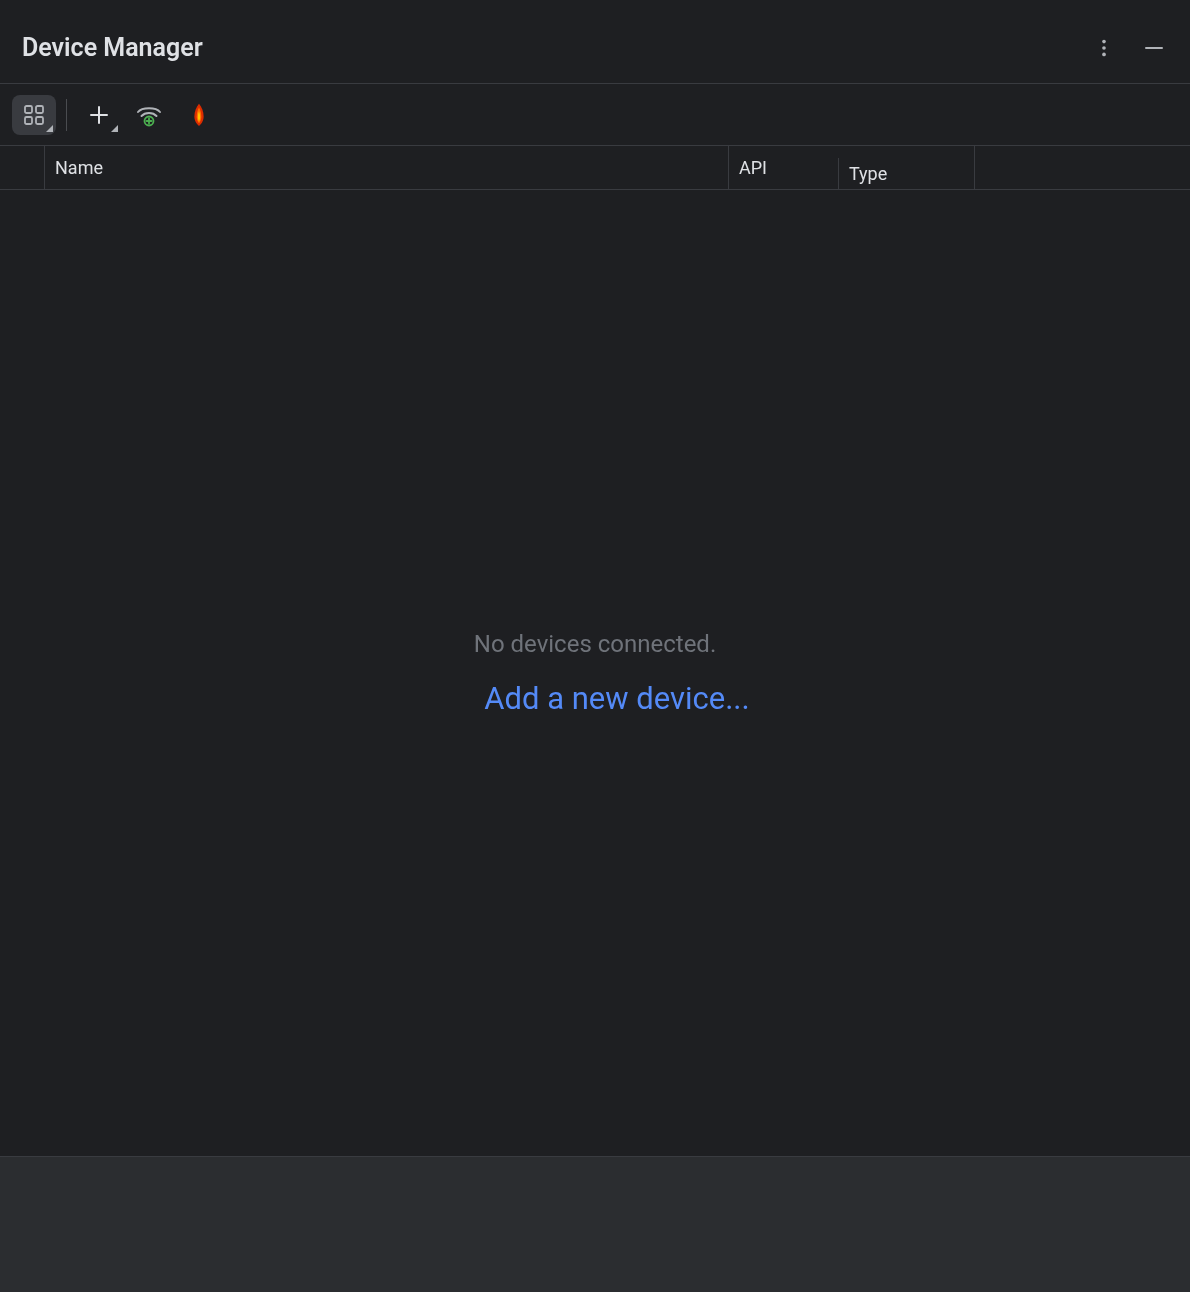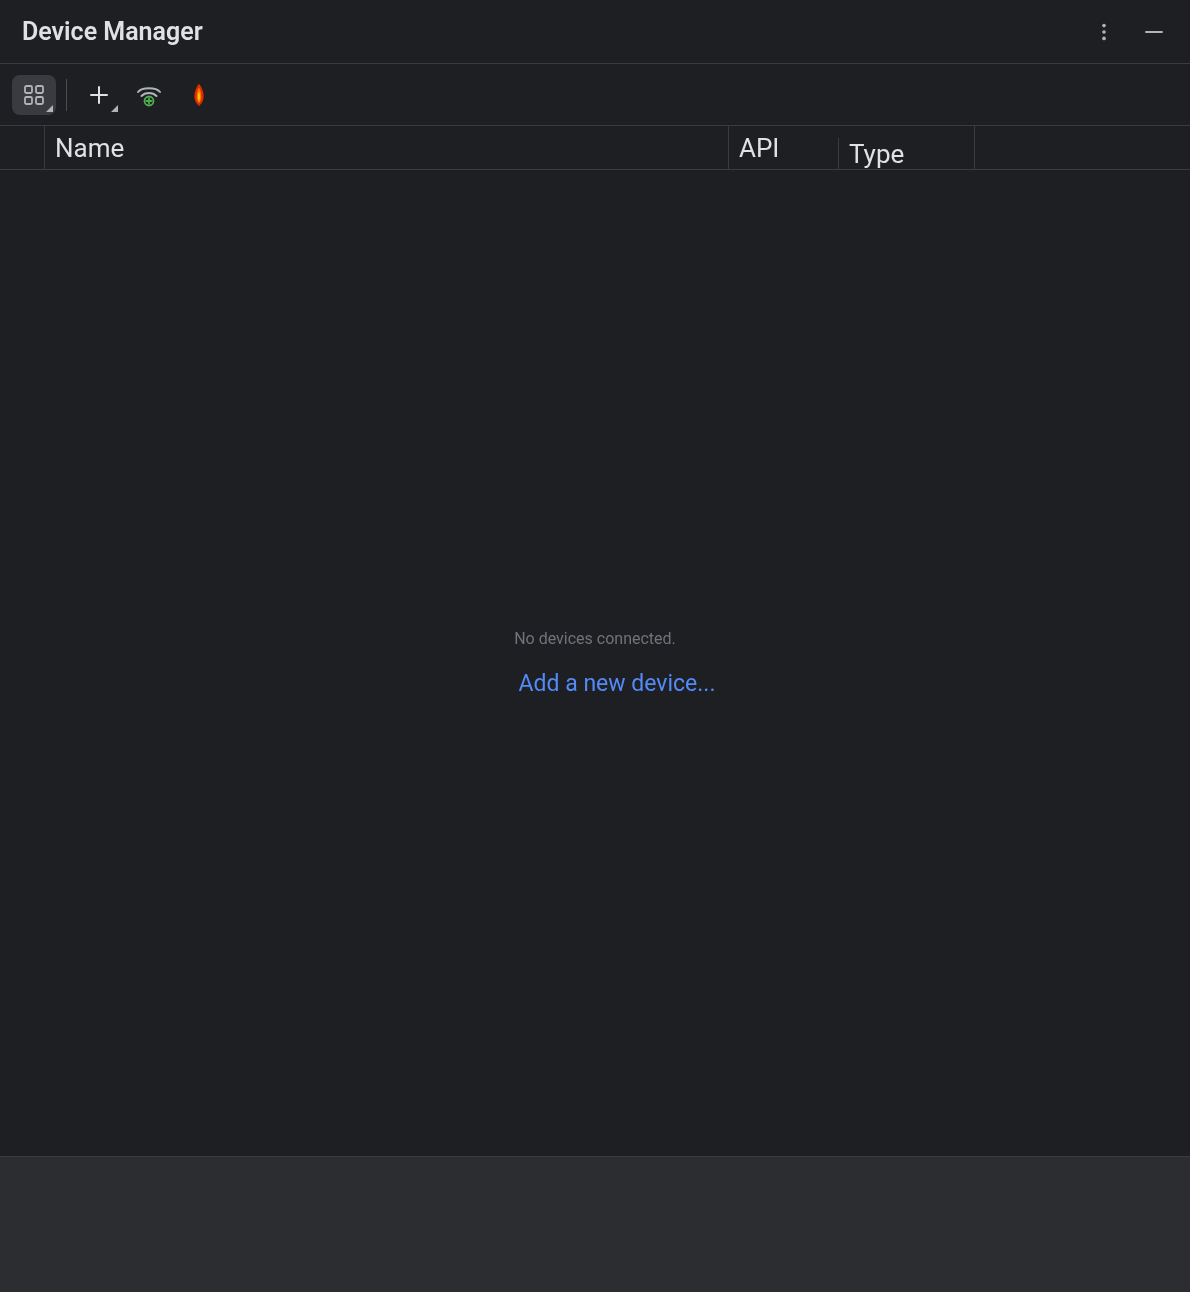--- a/index.html
+++ b/index.html
@@ -11,26 +11,27 @@
       width: 1190px;
       height: 1292px;
       background: #1e1f22;
       font-family: -apple-system, BlinkMacSystemFont, "Segoe UI", Roboto, Helvetica, Arial, sans-serif;
       color: #dfe1e5;
       overflow: hidden;
       display: flex;
       flex-direction: column;
     }
     .header {
-      height: 64px;
+      height: 72px;
       display: flex;
       align-items: center;
       justify-content: space-between;
       padding: 0 18px 0 22px;
       border-bottom: 1px solid #393b40;
+      margin-top: 12px;
     }
     .header-title {
       font-size: 25px;
       font-weight: 600;
       color: #dfe1e5;
     }
     .header-actions {
       display: flex;
       align-items: center;
       gap: 14px;
@@ -83,21 +84,21 @@
     }
     .table-header {
       height: 44px;
       display: flex;
       border-bottom: 1px solid #393b40;
     }
     .th {
       display: flex;
       align-items: center;
       padding: 0 10px;
-      font-size: 26px;
+      font-size: 18px;
       color: #dfe1e5;
       border-left: 1px solid #393b40;
     }
     .th-grip {
       width: 44px;
       border-left: none;
     }
     .th-name {
       flex: 1;
     }
@@ -113,25 +114,25 @@
     }
     .content-body {
       flex: 1;
       display: flex;
       flex-direction: column;
       align-items: center;
       justify-content: center;
       gap: 22px;
     }
     .empty-text {
-      font-size: 16px;
+      font-size: 24px;
       color: #6f737a;
     }
     .add-link {
-      font-size: 23px;
+      font-size: 31px;
       color: #548af7;
       cursor: pointer;
       margin-left: 44px;
     }
     .footer {
       height: 136px;
       border-top: 1px solid #393b40;
       background: #2b2d30;
     }
     svg {

